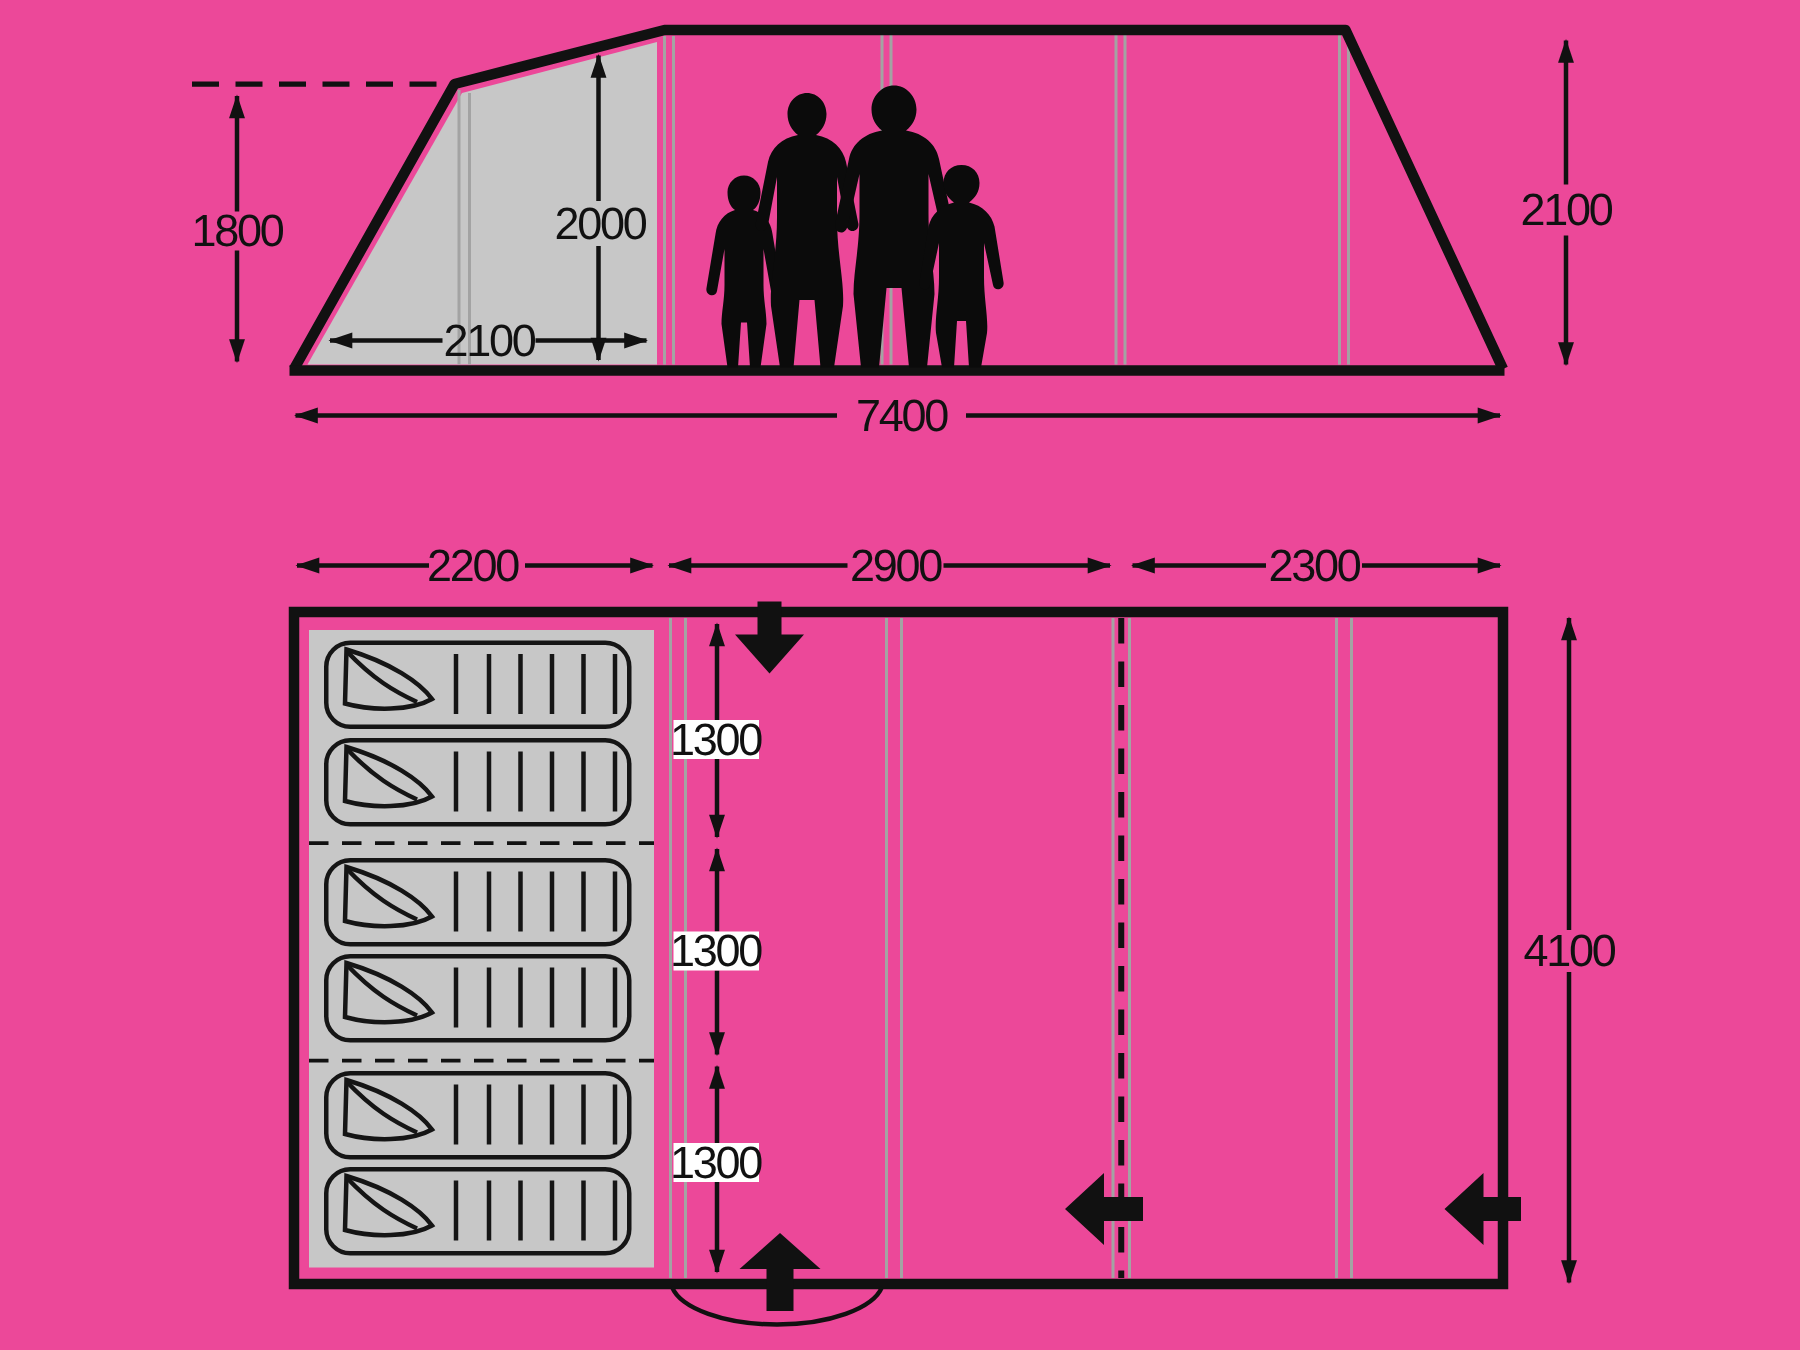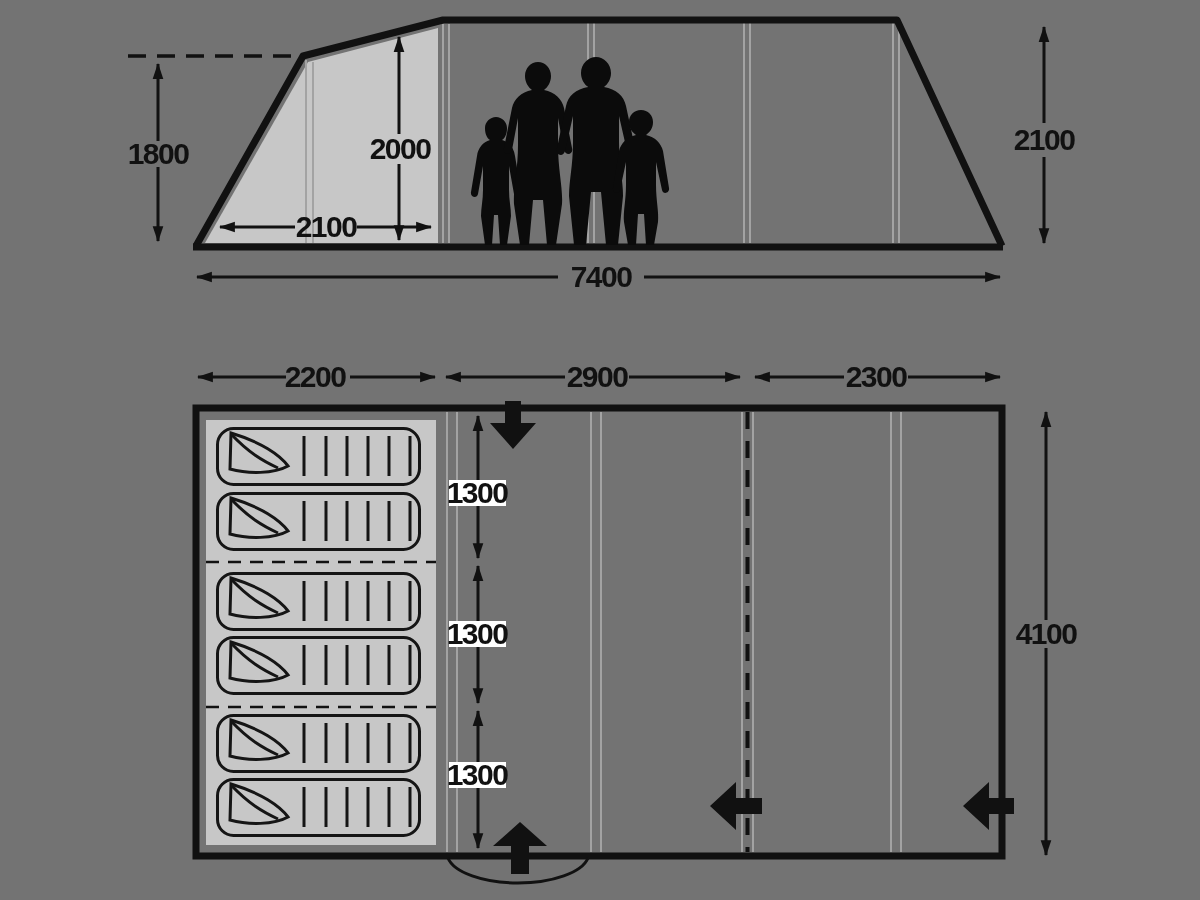--- a/index.html
+++ b/index.html
@@ -1,17 +1,17 @@
 <!DOCTYPE html>
 <html><head>
 <meta charset="utf-8">
 <style>
   html,body{margin:0;padding:0;background:#fff;}
-  .stage{position:relative;width:1200px;height:900px;background:#737373;overflow:hidden;
-         font-family:"Liberation Sans", sans-serif;font-weight:bold;}
+  .stage{position:relative;width:1200px;height:900px;background:#ec4899;overflow:hidden;
+         font-family:"Liberation Sans", sans-serif;}
   svg{display:block;}
   .ink{stroke:#111;fill:none;}
   .thick{stroke-width:7;}
   .dimline{stroke-width:3;}
   .thin{stroke:#a3a3a3;stroke-width:2;fill:none;}
   .bagline{stroke:#151515;stroke-width:3;fill:none;}
   .fillink{fill:#111;stroke:none;}
   text.dim{font-family:"Liberation Sans", sans-serif;font-size:30px;letter-spacing:-1.5px;
            fill:#111;text-anchor:middle;}
   .halo{fill:#fff;stroke:none;}

